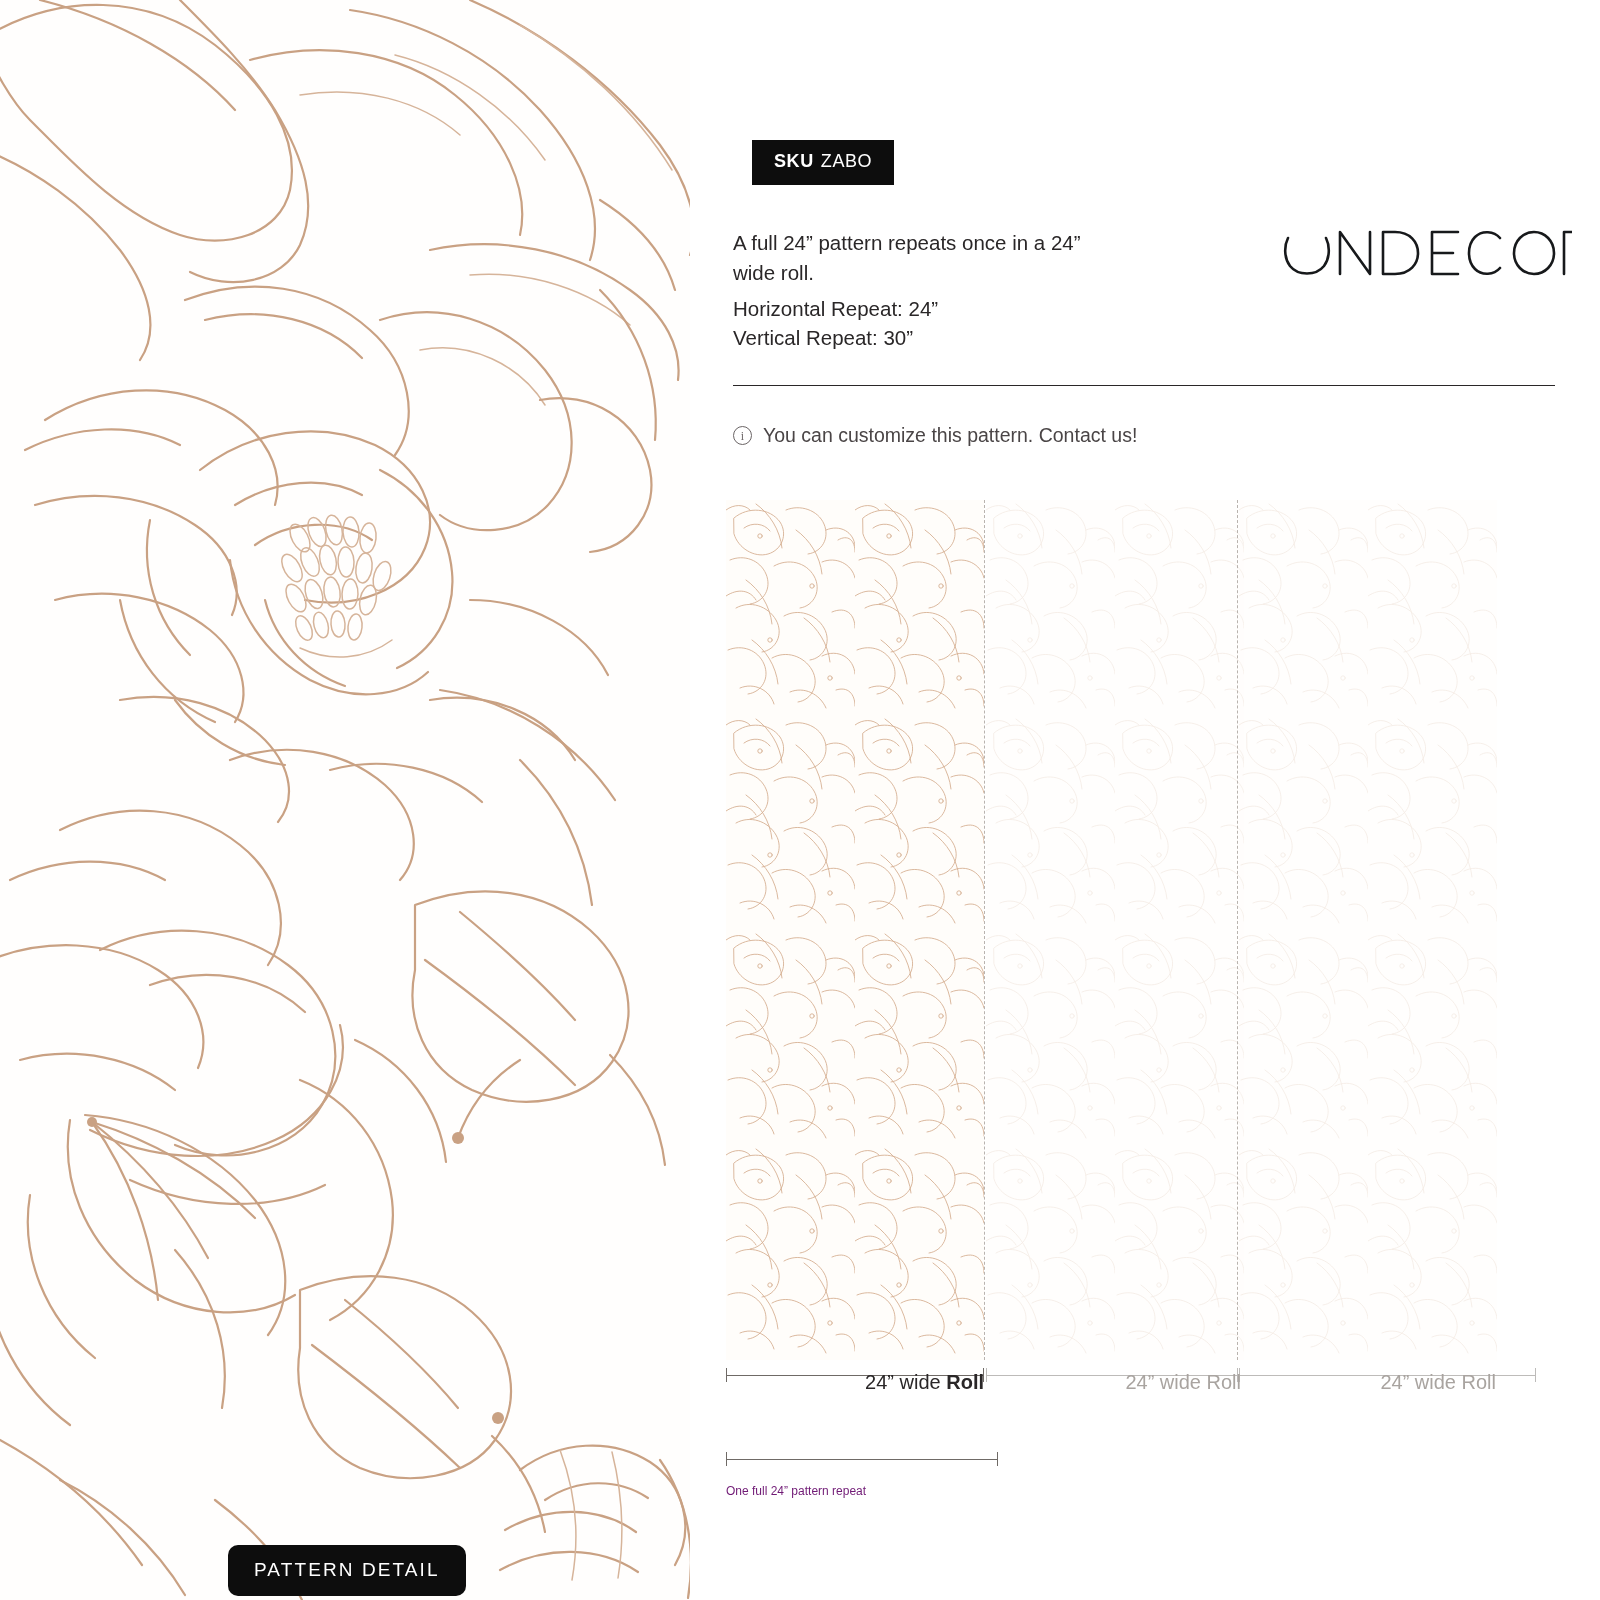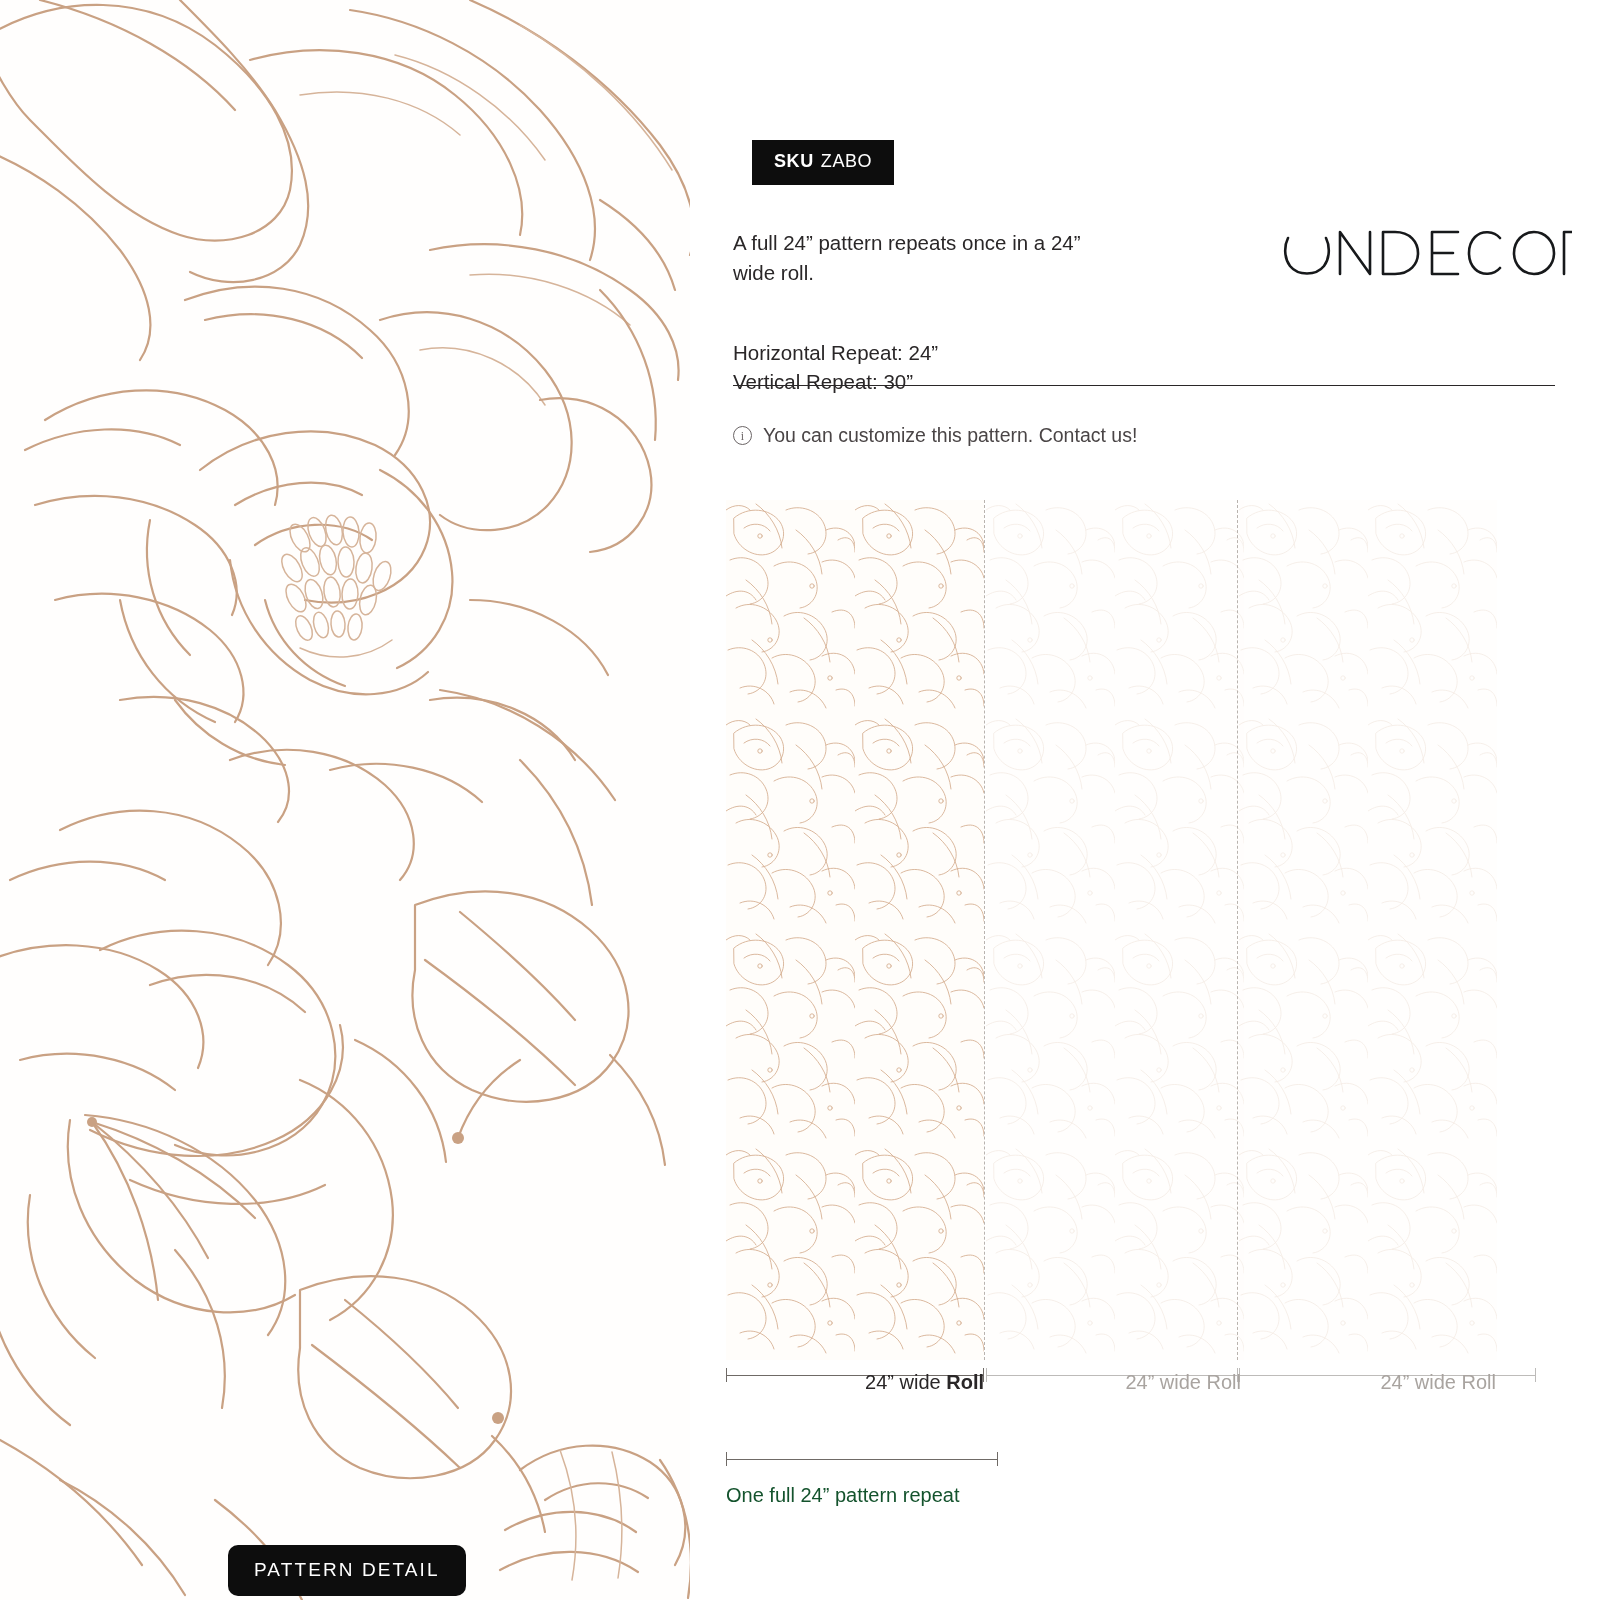--- a/index.html
+++ b/index.html
@@ -71,21 +71,20 @@
     color: #2a2728;
     font-weight: 400;
   }
   #repeat-block {
     position: absolute;
     left: 43px;
     top: 294px;
     font-size: 20.5px;
     line-height: 29px;
     color: #2a2728;
-    margin-top: 44px;
   }
   #repeat-block div { white-space: nowrap; }
 
   #brand-logo {
     position: absolute;
     right: 28px;
     top: 222px;
     width: 290px;
     height: 60px;
   }
@@ -181,22 +180,22 @@
     font-size: 20px;
     color: #2a2728;
   }
   .roll-label .b { font-weight: 700; }
   .roll-label.dim { color: #a9a4a0; }
 
   #repeat-measure-label {
     position: absolute;
     left: 36px;
     top: 1484px;
-    font-size: 20px;
-    color: #14532d;
+    font-size: 12px;
+    color: #701a75;
   }
 </style>
 </head>
 <body>
 
 <div id="left-panel">
 
   <svg id="left-art" viewBox="0 0 690 1600" preserveAspectRatio="xMidYMid slice">
     <defs>
       <style>

